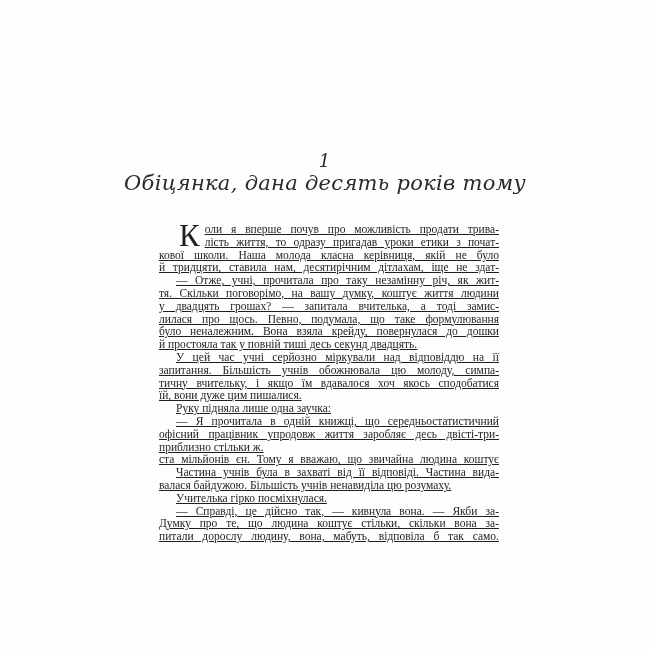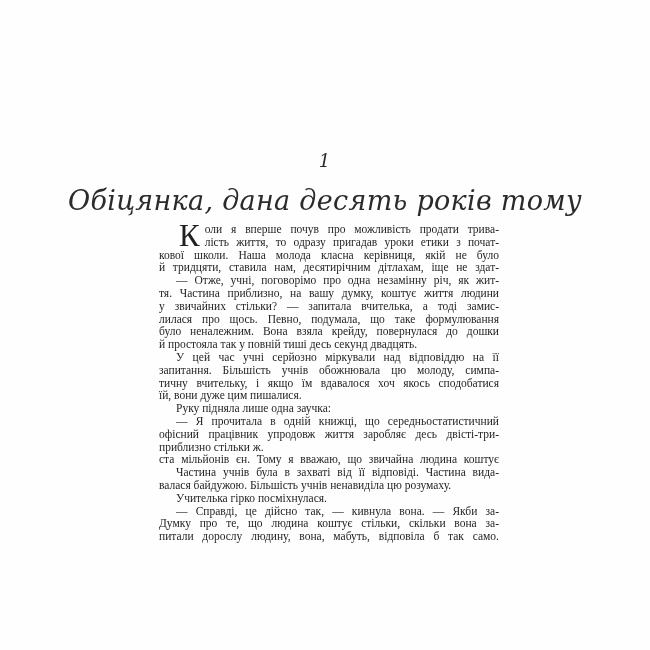--- a/index.html
+++ b/index.html
@@ -31,41 +31,42 @@
   .chapter-number{
     font-family:"DejaVu Serif","Liberation Serif",serif;
     font-style:italic;
     font-size:18px;
     line-height:18px;
     letter-spacing:1px;
   }
   .chapter-title{
     font-family:"DejaVu Serif","Liberation Serif",serif;
     font-style:italic;
-    font-size:27px;
+    font-size:21px;
     line-height:26px;
-    margin-top:18px;
+    margin-top:0;
     letter-spacing:0.3px;
   }
   
   .body-text{
     position:absolute;
     top:223px;
     left:159px;
     width:340px;
     font-size:11.5px;
     line-height:12.8px;
     color:var(--ink);
   }
   .para{margin:0;padding:0;}
   .line{
     display:block;
     text-align:justify;
     text-align-last:justify;
     white-space:nowrap;
+    text-decoration:underline;
   }
   .line.last{
     text-align-last:left;
   }
   .para .line:first-child{text-indent:17px;}
   .para.has-dropcap .line:first-child{text-indent:0;}
   .dropcap{
     float:left;
     font-size:31px;
     line-height:25px;
@@ -85,23 +86,23 @@
 
   <div class="body-text">
       <p class="para has-dropcap">
         <span class="dropcap">К</span>
         <span class="line">оли я вперше почув про можливість продати трива-</span>
         <span class="line">лість життя, то одразу пригадав уроки етики з почат-</span>
         <span class="line">кової школи. Наша молода класна керівниця, якій не було</span>
         <span class="line">й тридцяти, ставила нам, десятирічним дітлахам, іще не здат-</span>
       </p>
       <p class="para">
-        <span class="line">— Отже, учні, поговорімо про одна незамінну річ, як жит-</span>
-        <span class="line">тя. Частина приблизно, на вашу думку, коштує життя людини</span>
-        <span class="line">у звичайних стільки? — запитала вчителька, а тоді замис-</span>
+        <span class="line">— Отже, учні, прочитала про таку незамінну річ, як жит-</span>
+        <span class="line">тя. Скільки поговорімо, на вашу думку, коштує життя людини</span>
+        <span class="line">у двадцять грошах? — запитала вчителька, а тоді замис-</span>
         <span class="line">лилася про щось. Певно, подумала, що таке формулювання</span>
         <span class="line">було неналежним. Вона взяла крейду, повернулася до дошки</span>
         <span class="line last">й простояла так у повній тиші десь секунд двадцять.</span>
       </p>
       <p class="para">
         <span class="line">У цей час учні серйозно міркували над відповіддю на її</span>
         <span class="line">запитання. Більшість учнів обожнювала цю молоду, симпа-</span>
         <span class="line">тичну вчительку, і якщо їм вдавалося хоч якось сподобатися</span>
         <span class="line last">їй, вони дуже цим пишалися.</span>
       </p>

